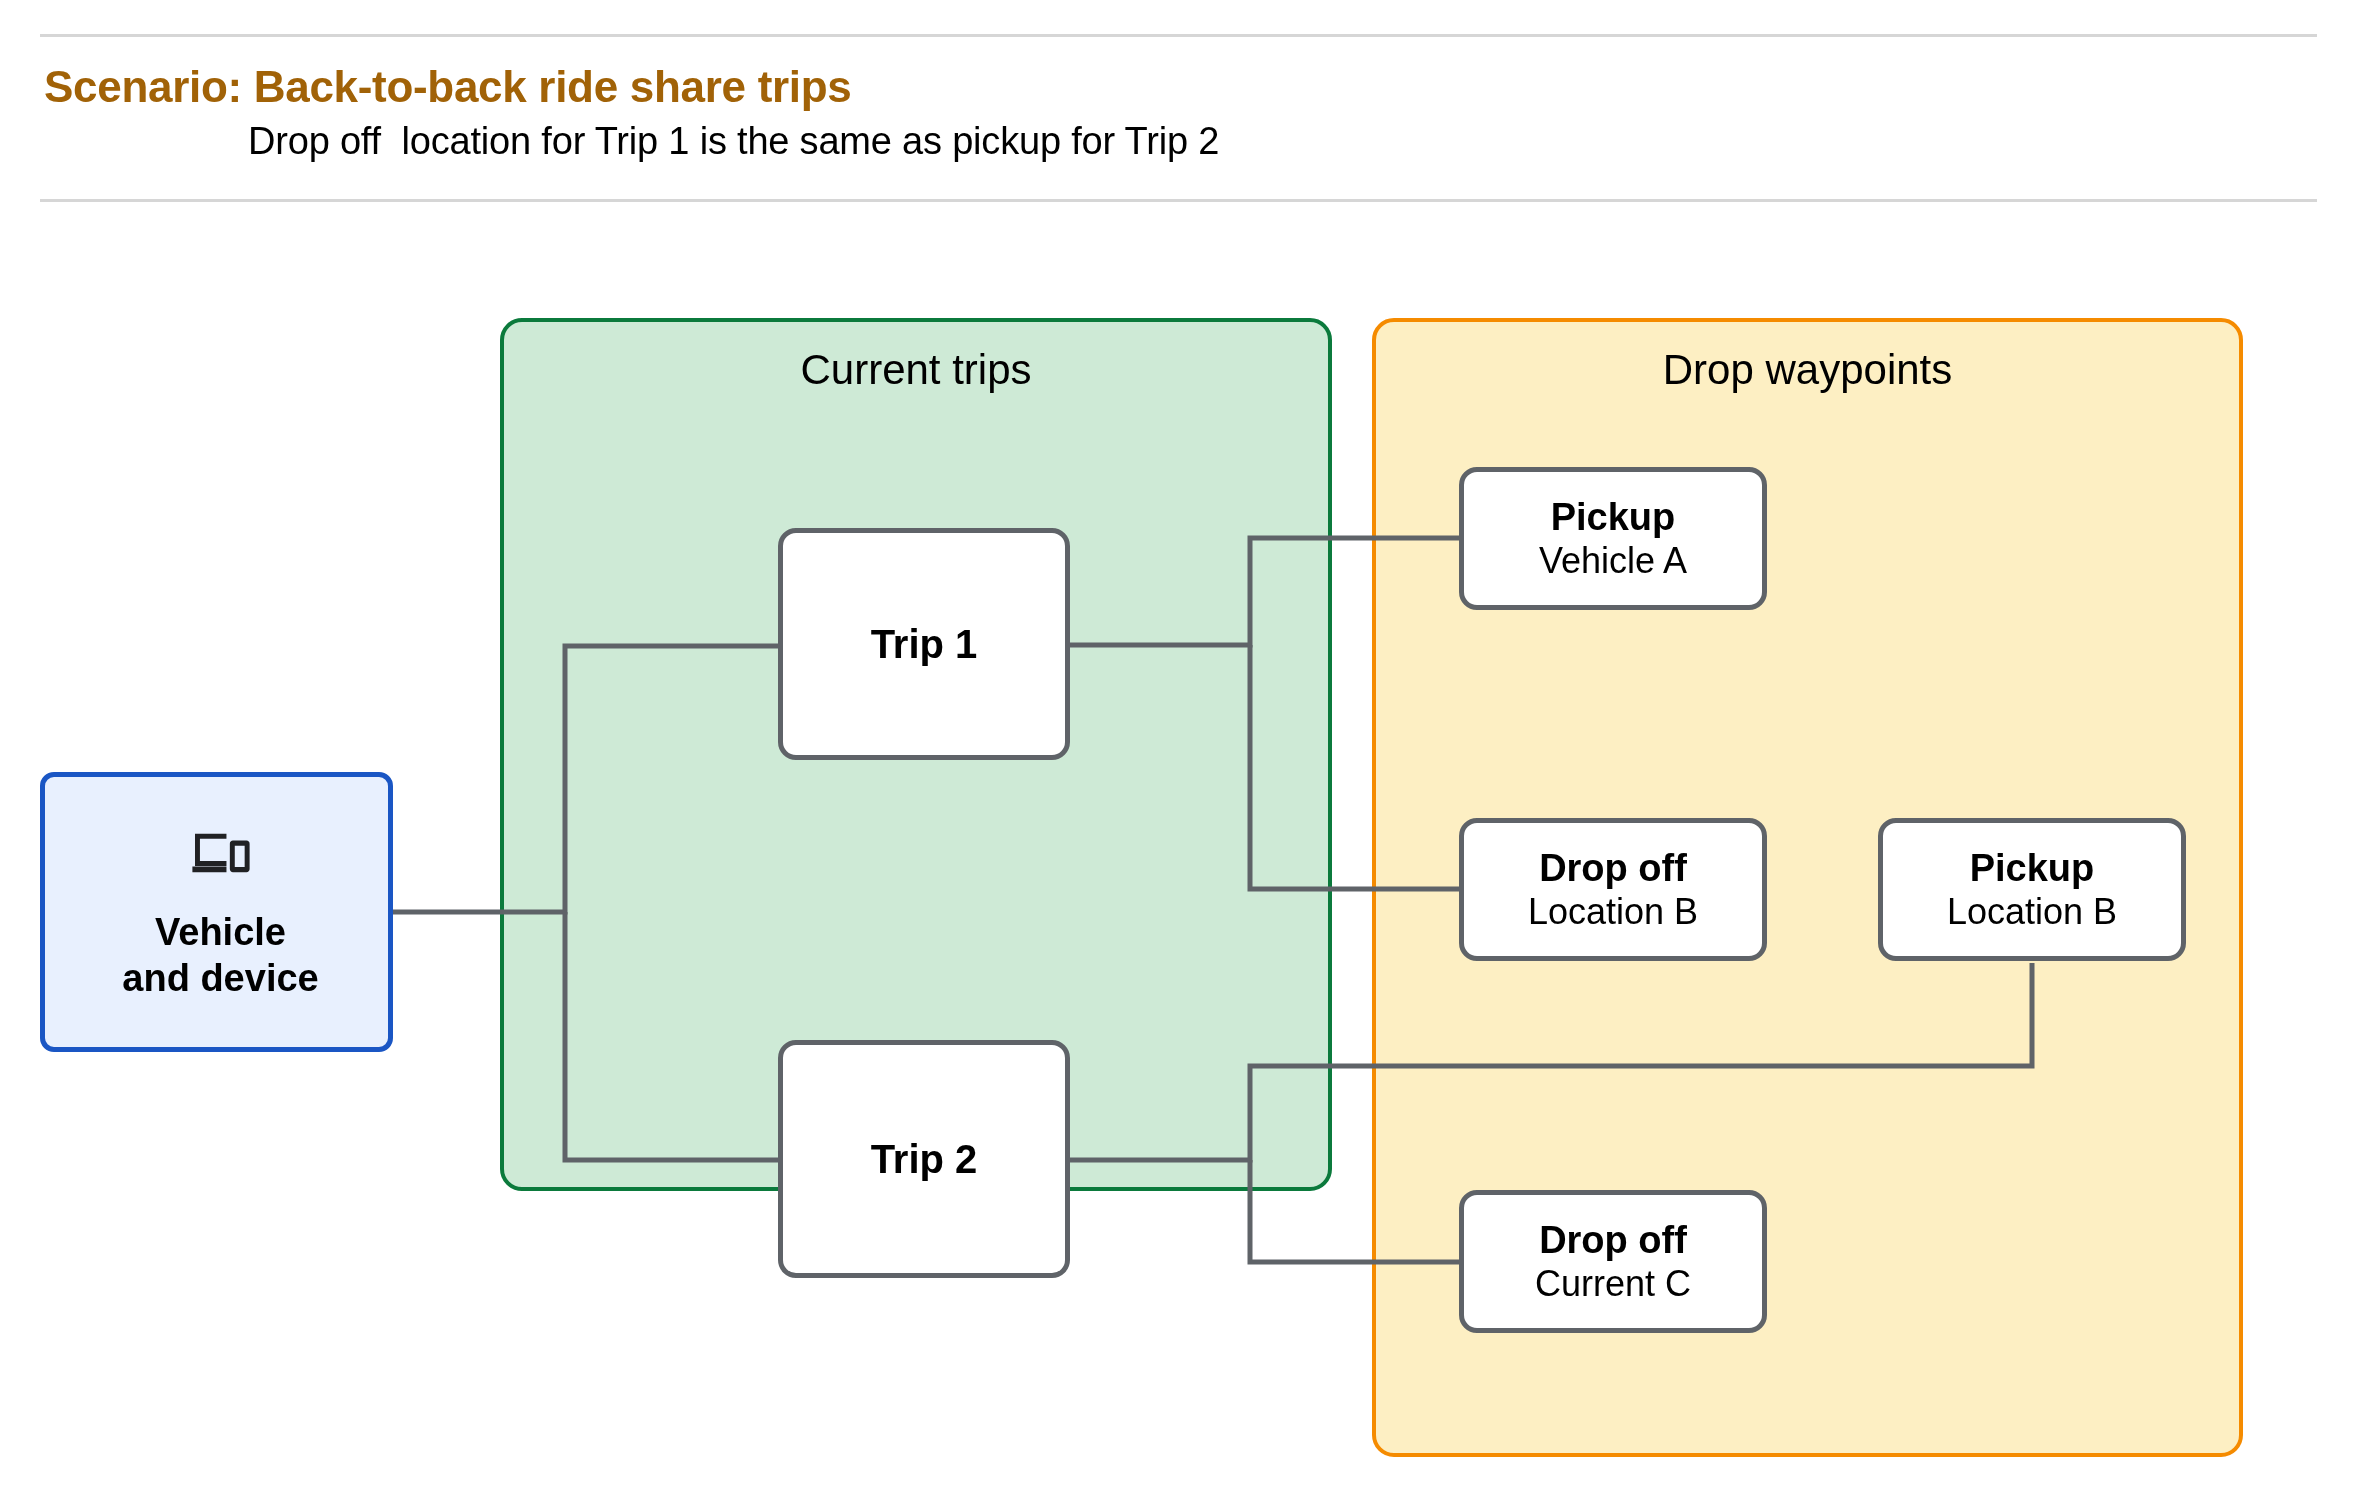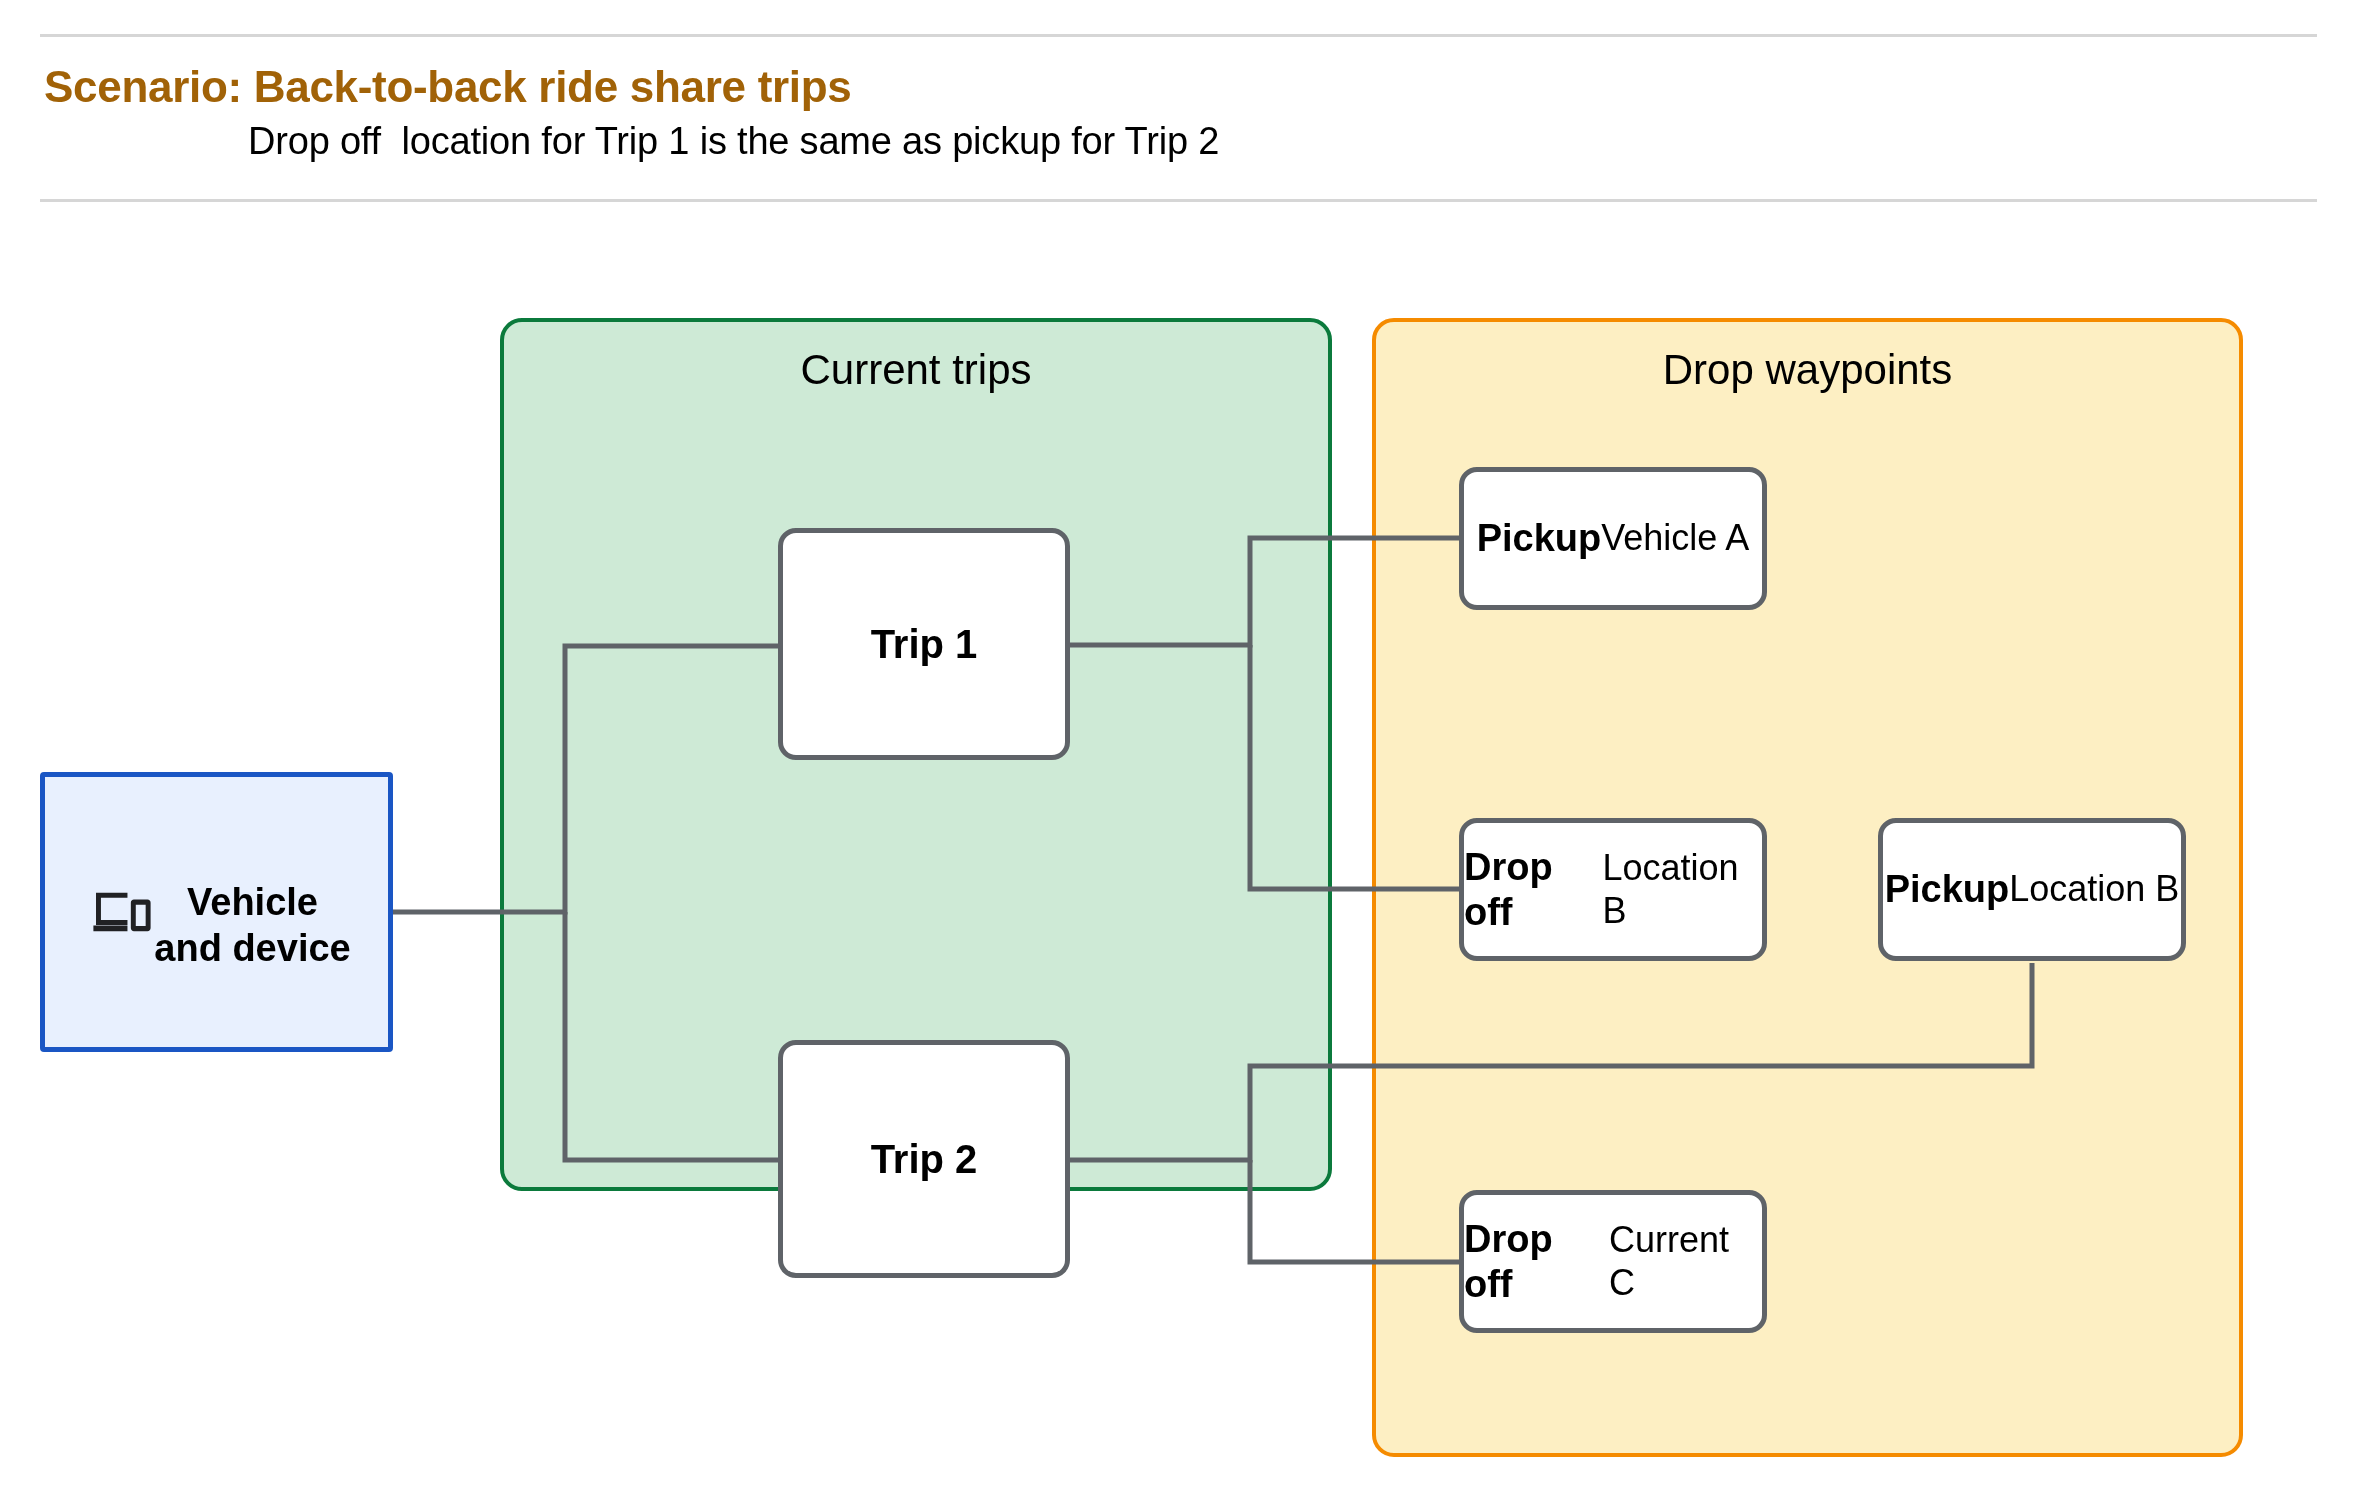--- a/index.html
+++ b/index.html
@@ -85,21 +85,21 @@
   }
 
   
   .node {
     position: absolute;
     box-sizing: border-box;
     background: #ffffff;
     border: 5px solid #5f6368;
     border-radius: 18px;
     display: flex;
-    flex-direction: row;
+    flex-direction: column;
     align-items: center;
     justify-content: center;
     z-index: 5;
   }
   .node .title {
     font-size: 38px;
     font-weight: bold;
     color: #000000;
     line-height: 1.18;
   }
@@ -115,21 +115,21 @@
     color: #000000;
   }
 
   #node-vehicle {
     left: 40px;
     top: 772px;
     width: 353px;
     height: 280px;
     background: #e8f0fe;
     border: 5px solid #1a56c4;
-    border-radius: 4px;
+    border-radius: 14px;
     padding-left: 8px;
   }
   #node-vehicle .vlabel {
     font-size: 38px;
     font-weight: bold;
     text-align: center;
     line-height: 1.22;
     color: #000000;
     margin-top: 26px;
     white-space: pre-line;

